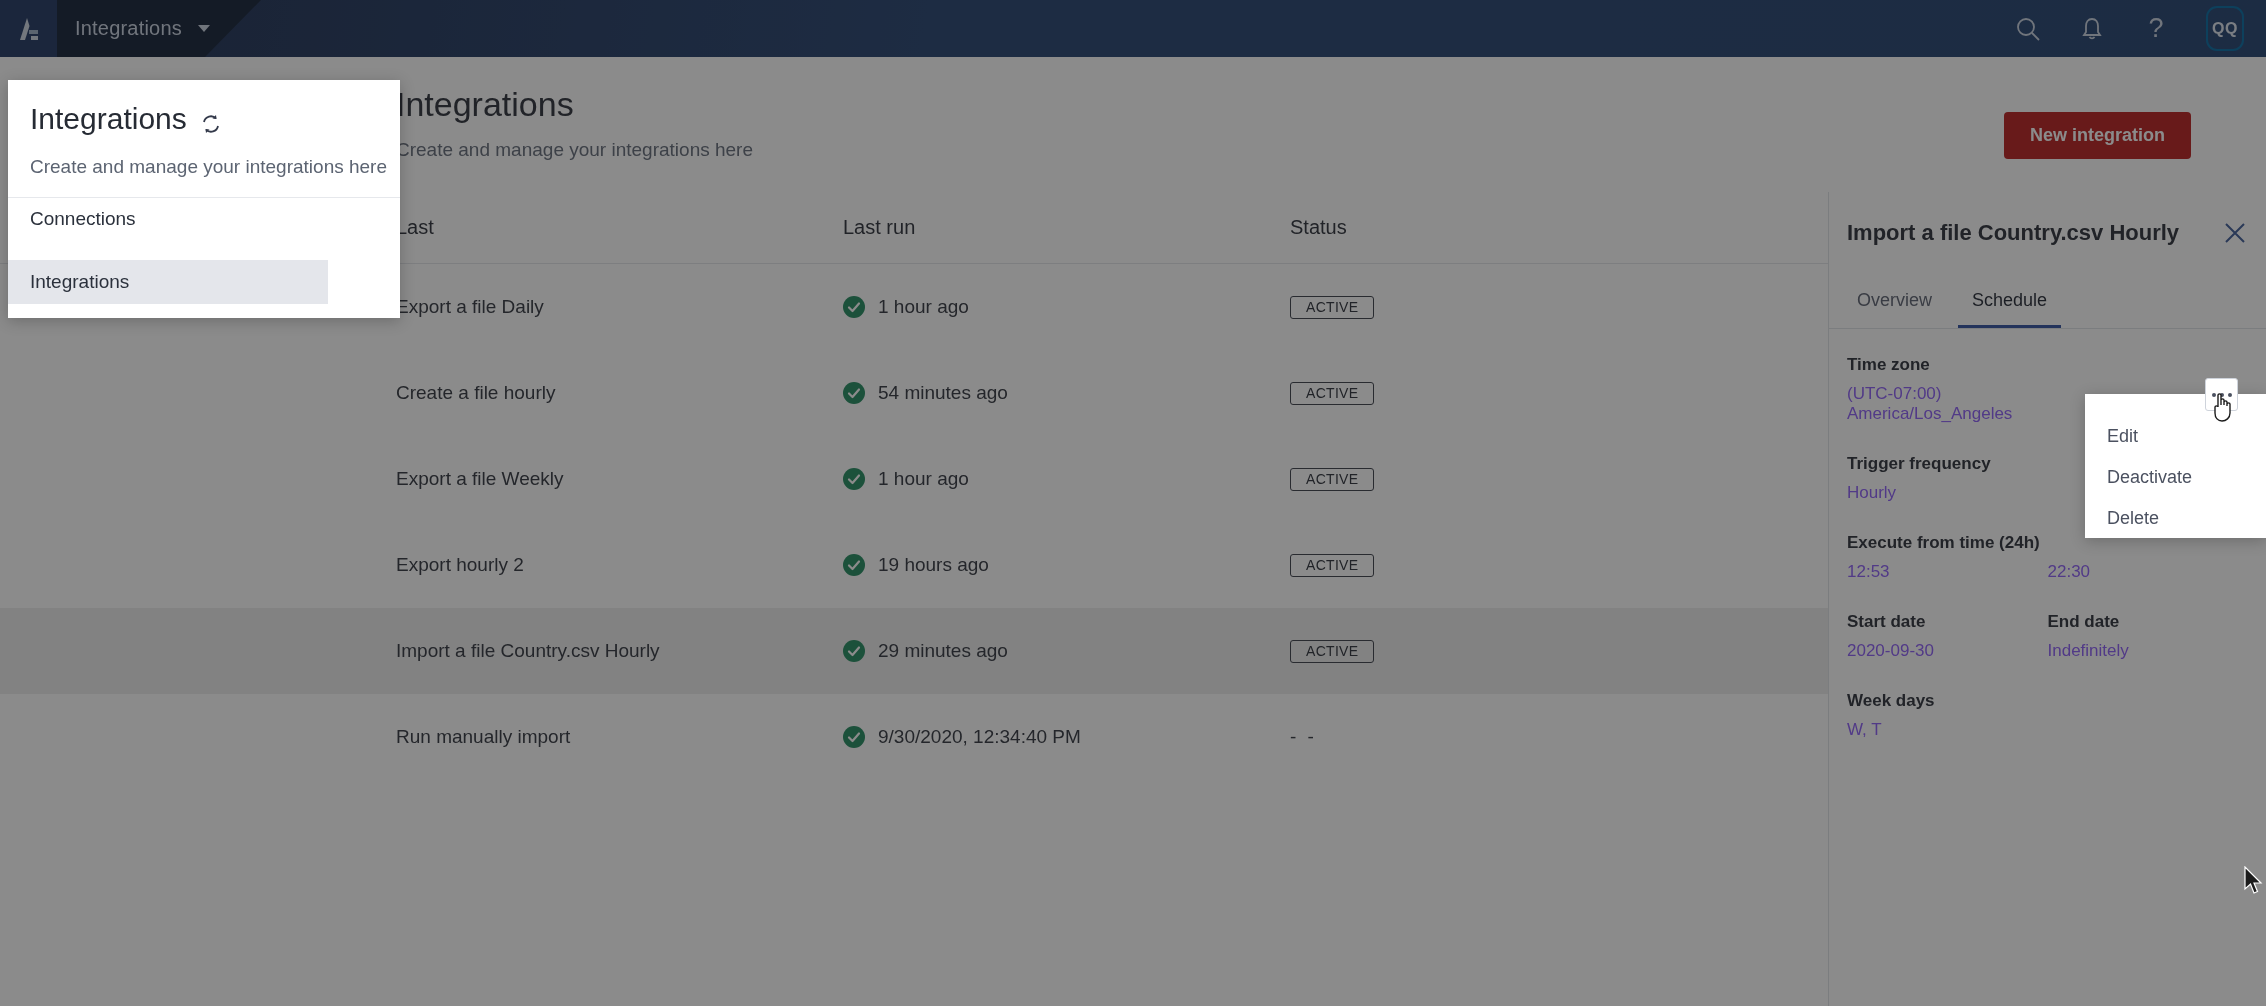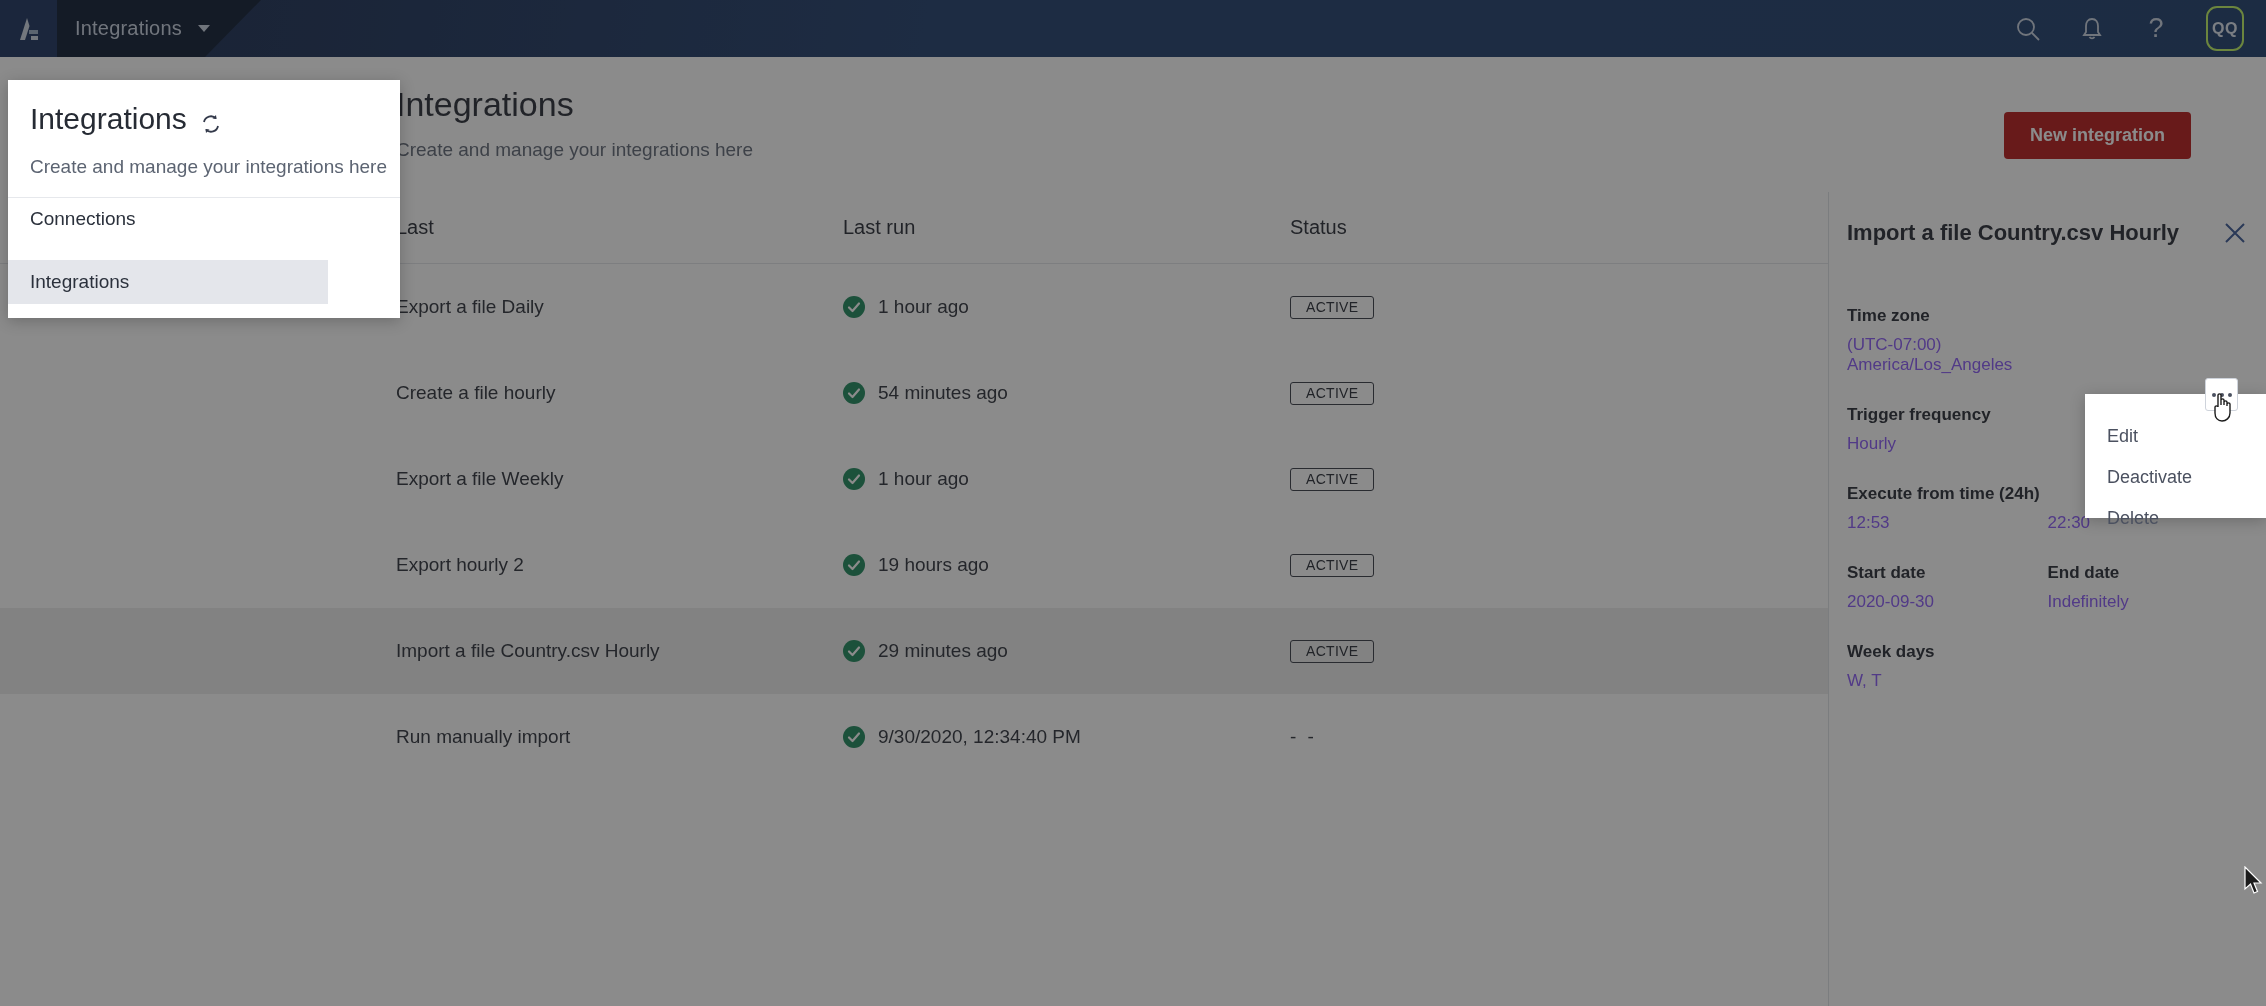--- a/index.html
+++ b/index.html
@@ -37,21 +37,21 @@
     border-right: 6px solid transparent; border-top: 7px solid #c9d2e0;
   }
   .nav-right {
     position: absolute; right: 22px; top: 0; height: 57px;
     display: flex; align-items: center; gap: 36px;
   }
   .nav-icon { width: 28px; height: 28px; display: flex; align-items: center; justify-content: center; color: #c9d2e0; }
   .nav-icon svg { display: block; }
   .qmark { font-size: 27px; color: #c9d2e0; line-height: 1; font-weight: 400; }
   .avatar {
-    width: 38px; height: 45px; border: 2px solid #bef264; border-radius: 11px;
+    width: 38px; height: 45px; border: 2px solid #0369a1; border-radius: 11px;
     color: #dde4ee; font-size: 16px; font-weight: 700; letter-spacing: .5px;
     display: flex; align-items: center; justify-content: center;
   }
 
   
   .page { position: absolute; top: 57px; left: 0; width: 2266px; height: 949px; background: #fff; }
   .page-head { position: relative; height: 135px; }
   .page-title { position: absolute; left: 396px; top: 28px; font-size: 34px; color: #2b2f38; font-weight: 400; }
   .page-sub { position: absolute; left: 396px; top: 82px; font-size: 19px; color: #626a78; }
   .btn-primary {
@@ -118,21 +118,21 @@
   .np-item.active { background: #e4e6eb; }
 
   
   .ctxbtn {
     position: absolute; left: 2205px; top: 378px; width: 33px; height: 33px;
     background: #fff; border: 1px solid #ced3db; border-radius: 3px; z-index: 62;
     display: flex; align-items: center; justify-content: center; gap: 4px;
   }
   .ctxbtn i { width: 4px; height: 4px; border-radius: 50%; background: #4b5160; display: block; }
   .ctxmenu {
-    position: absolute; left: 2085px; top: 394px; width: 181px; height: 124px;
+    position: absolute; left: 2085px; top: 394px; width: 181px; height: 144px;
     background: #fff; box-shadow: 0 3px 14px rgba(0,0,0,.22); z-index: 61; padding-top: 22px;
   }
   .ctxitem { height: 41px; display: flex; align-items: center; padding-left: 22px; font-size: 18px; color: #4b5160; }
 
   
   .cursor-hand { position: absolute; left: 2210px; top: 392px; width: 26px; height: 30px; z-index: 70; }
   .cursor-arrow { position: absolute; left: 2243px; top: 866px; width: 22px; height: 30px; z-index: 70; }
 </style>
 </head>
 <body>
@@ -230,20 +230,24 @@
     </div>
 
     <div class="detail">
       <div class="detail-head">
         <div class="detail-title">Import a file Country.csv Hourly</div>
         <div class="detail-close">
           <svg viewBox="0 0 26 26" width="26" height="26">
               <path d="M4 4 L22 22 M22 4 L4 22" stroke="#3c5a97" stroke-width="2" fill="none"></path>
             </svg>
         </div>
+      </div>
+      <div class="tabs">
+        <div class="tab">Overview</div>
+        <div class="tab active">Schedule</div>
       </div>
       <div class="fields">
         <div class="frow">
           <div class="fcol">
             <div class="flabel">Time zone</div>
             <div class="fvalue">(UTC-07:00) America/Los_Angeles</div>
           </div>
         </div>
         <div class="frow">
           <div class="fcol">

